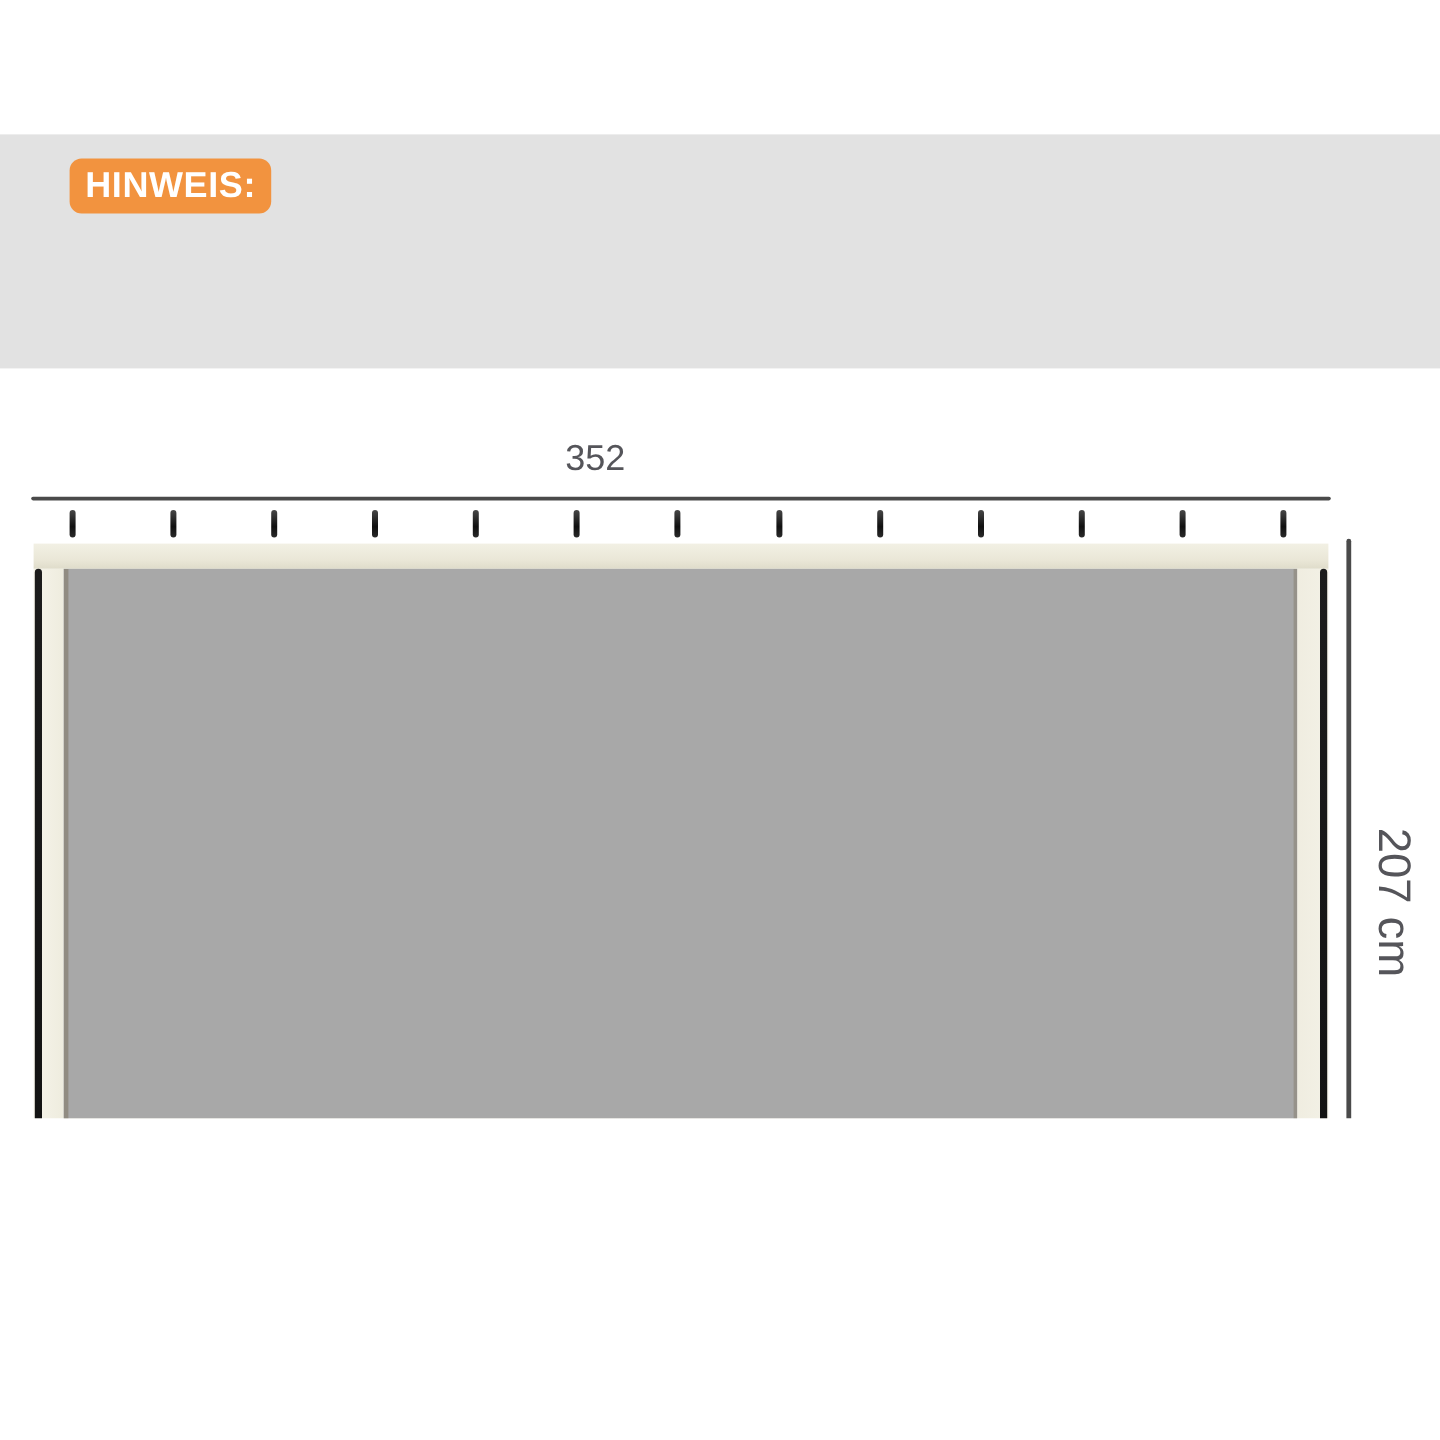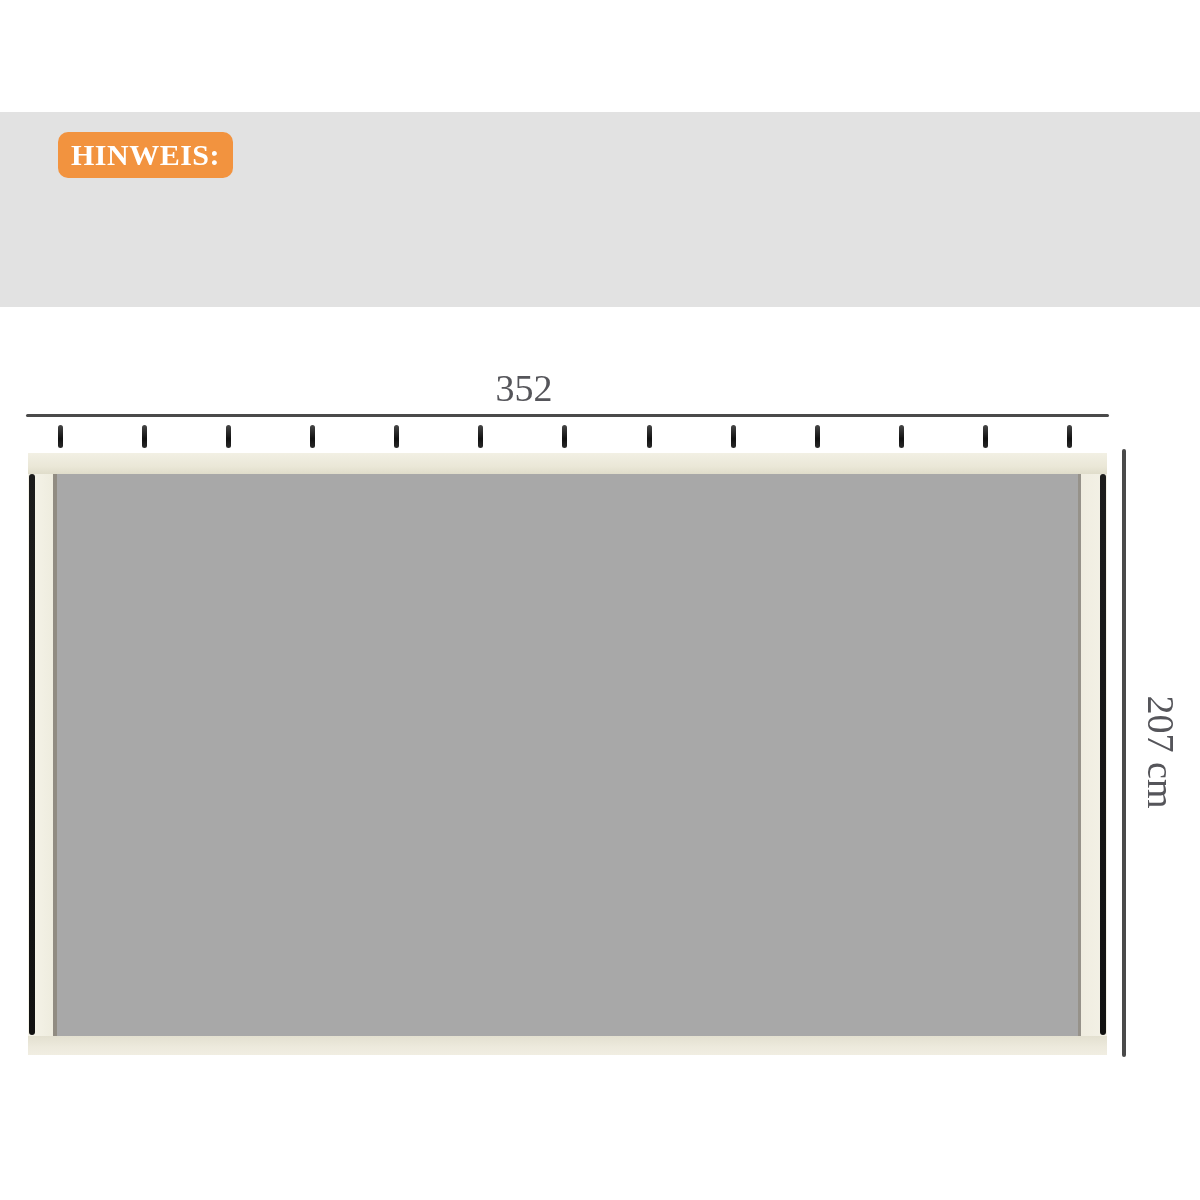--- a/index.html
+++ b/index.html
@@ -1,22 +1,22 @@
 <!DOCTYPE html>
 <html style="--banner-bg: #e2e2e2; --badge-bg: #f2933f; --notice-text: #3f3f3f; --dim-line: #4a4a4a; --dim-text: #55555a; --panel-gray: #a8a8a8;"><head>
 <meta charset="utf-8">
 <style>
   html, body { margin: 0; padding: 0; background: #ffffff; }
   .canvas {
     position: relative;
     width: 1200px;
-    height: 1200px;
+    height: 932px;
     background: #ffffff;
     overflow: hidden;
-    font-family: Liberation Serif, serif;
+    font-family: Liberation Sans, sans-serif;
   }
 
   
   .banner {
     position: absolute;
     left: 0; top: 112px;
     width: 1200px; height: 195px;
     background: var(--banner-bg, #e2e2e2);
   }
   .badge {
@@ -37,23 +37,23 @@
     color: var(--notice-text, #3f3f3f);
     font-size: 36px;
     line-height: 47px;
     letter-spacing: -0.4px;
   }
   .notice-text p { margin: 0; }
 
   
   .dim-h-label {
     position: absolute;
-    left: 524px; top: 366px;
+    left: 496px; top: 366px;
     transform: translateX(-50%);
-    font-size: 38px;
+    font-size: 30px;
     color: var(--dim-text, #55555a);
   }
   .dim-h-line {
     position: absolute;
     left: 26px; top: 414px;
     width: 1083px; height: 3px;
     border-radius: 2px;
     background: var(--dim-line, #4a4a4a);
   }
   .dim-v-line {

